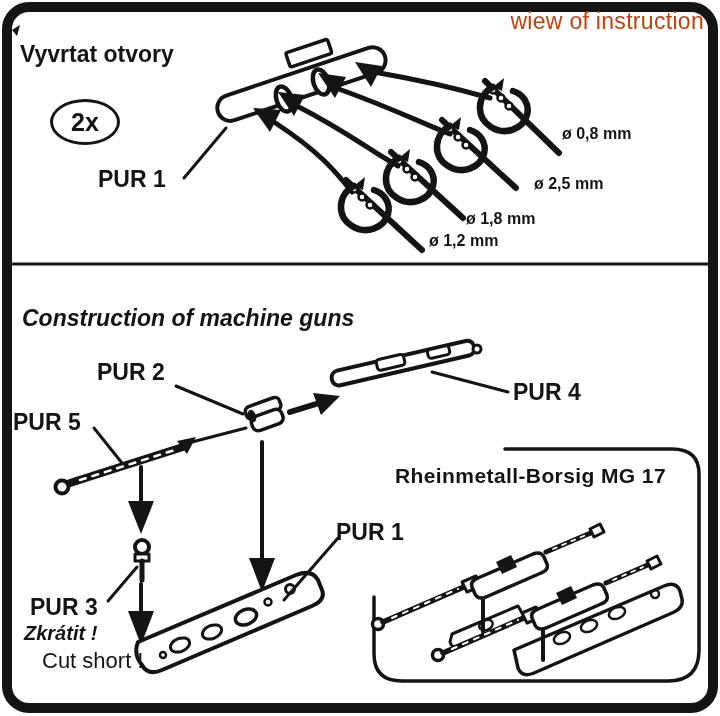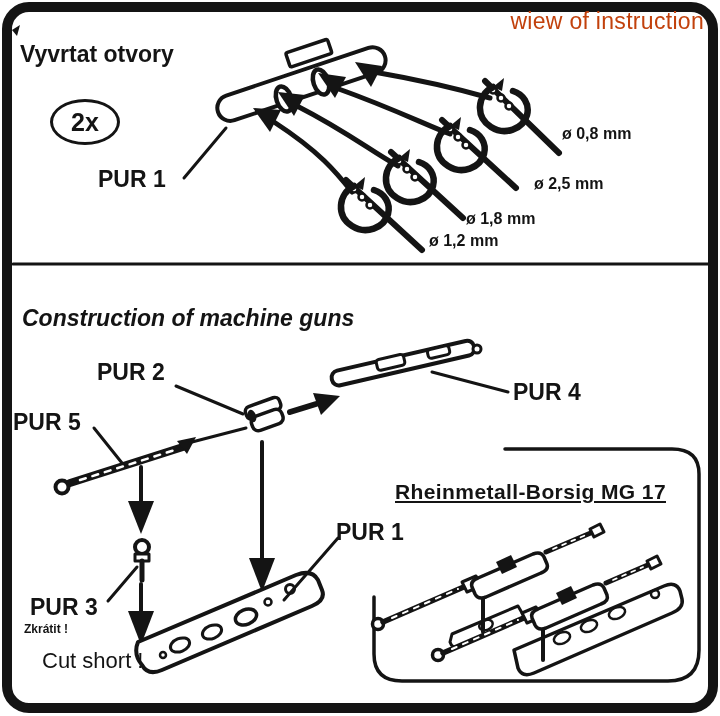--- a/index.html
+++ b/index.html
@@ -9,21 +9,21 @@
     overflow:hidden;
   }
   .sheet svg{position:absolute;left:0;top:0;}
   .lbl{position:absolute;white-space:nowrap;line-height:1.05;color:#141414;}
   .b{font-weight:bold;}
   .i{font-style:italic;}
   .watermark{font-size:23px;color:#c2410c;letter-spacing:.3px;}
   .t22{font-size:22px;}
   .t23{font-size:23px;}
   .t21{font-size:16px;}
-  .t20{font-size:12px;}
+  .t20{font-size:20px;font-style:italic;}
   .qty-oval{
     position:absolute;left:50px;top:99px;width:64px;height:40px;
     border:3px solid #141414;border-radius:50%;
     display:flex;align-items:center;justify-content:center;
     font-size:25px;font-weight:bold;
   }
   .caption{letter-spacing:.4px;}
 </style>
 </head>
 <body>
@@ -220,15 +220,15 @@
   <div class="lbl b i t23" style="left:22px;top:306px;">Construction of machine guns</div>
 
   <div class="lbl b t23" style="left:97px;top:360px;">PUR 2</div>
   <div class="lbl b t23" style="left:513px;top:380px;">PUR 4</div>
   <div class="lbl b t23" style="left:13px;top:410px;">PUR 5</div>
   <div class="lbl b t23" style="left:30px;top:595px;">PUR 3</div>
   <div class="lbl b t20" style="left:24px;top:623px;">Zkrátit !</div>
   <div class="lbl t22" style="left:14px;top:649px;margin-left:28px;">Cut short !</div>
   <div class="lbl b t23" style="left:336px;top:520px;">PUR 1</div>
 
-  <div class="lbl b caption" style="left:395px;top:481px;font-size:21px;text-decoration:underline;">Rheinmetall-Borsig MG 17</div>
+  <div class="lbl b caption" style="left:395px;top:465px;font-size:21px;">Rheinmetall-Borsig MG 17</div>
 
 </div>
 
 </body></html>

